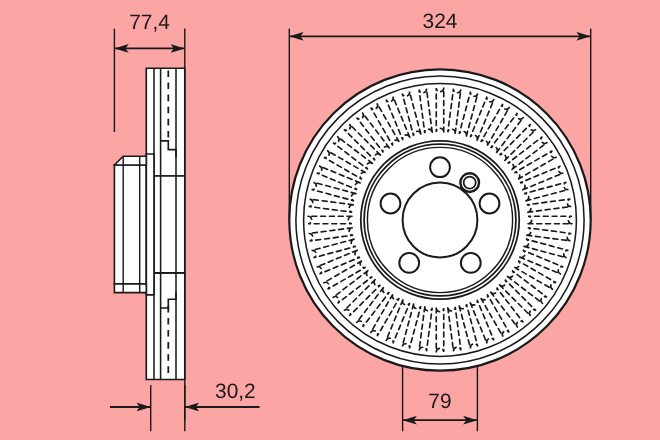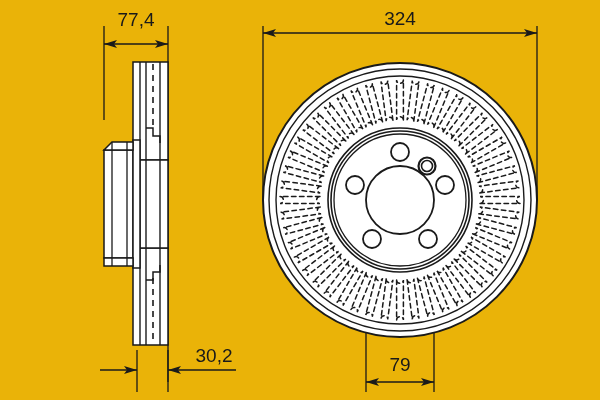--- a/index.html
+++ b/index.html
@@ -4,21 +4,21 @@
 <style>
   html, body {
     margin: 0;
     padding: 0;
     background: #ffffff;
   }
   #root {
     position: relative;
     width: 600px;
     height: 400px;
-    background: #eab308;
+    background: #fca5a5;
     font-family: "Liberation Sans", sans-serif;
     overflow: hidden;
   }
   #drawing {
     position: absolute;
     left: 0;
     top: 0;
     width: 600px;
     height: 400px;
   }

